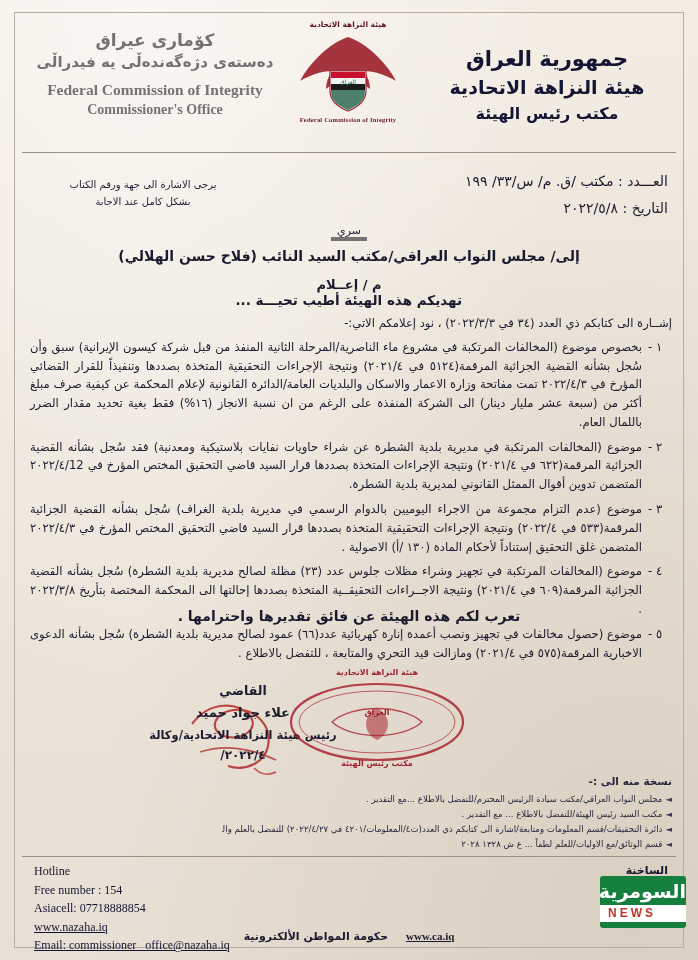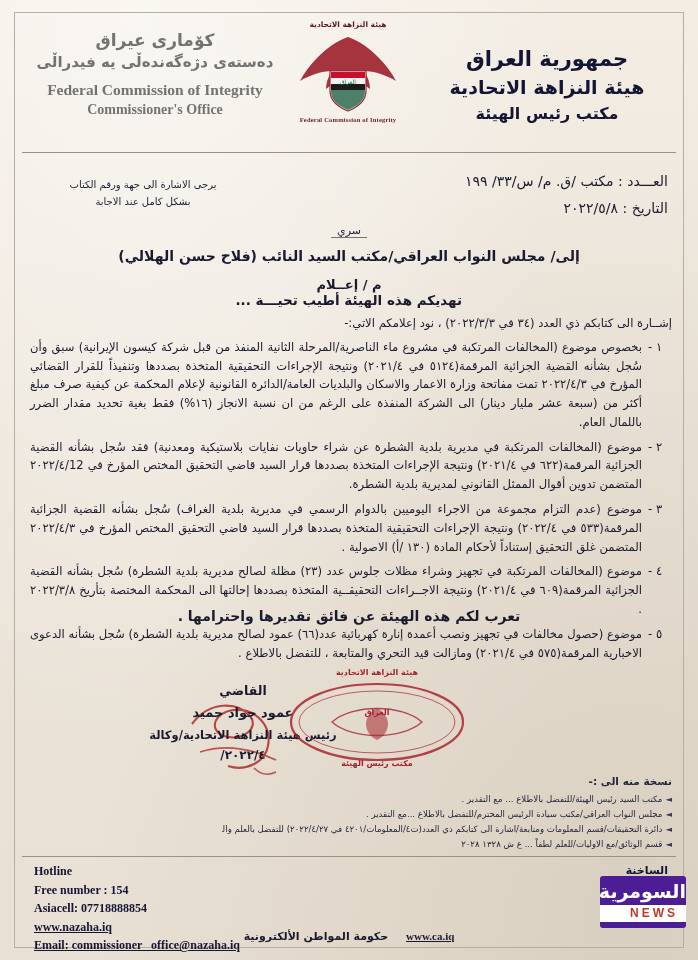--- a/index.html
+++ b/index.html
@@ -167,21 +167,21 @@
   }
 
   .secret {
     position: absolute;
     left: 0; right: 0;
     top: 224px;
     text-align: center;
     direction: rtl;
     font-size: 11px;
   }
-  .secret span { border-bottom: 1px solid #737373; padding: 0 6px; }
+  .secret span { border-bottom: 4px solid #737373; padding: 0 6px; }
 
   .addr {
     position: absolute;
     left: 0; right: 0;
     top: 244px;
     text-align: center;
     direction: rtl;
     font-size: 14px;
     font-weight: bold;
     line-height: 1.8;
@@ -322,21 +322,21 @@
     background: #9d9183;
   }
   .footer-left {
     position: absolute;
     left: 34px;
     top: 862px;
     font-family: "Liberation Serif", serif;
     font-size: 12px;
     line-height: 1.55;
     color: #141433;
-    font-weight: bold;
+    font-weight: normal;
   }
   .footer-left .u { text-decoration: underline; }
   .footer-right {
     position: absolute;
     right: 30px;
     top: 862px;
     direction: rtl;
     text-align: right;
     font-size: 11px;
     line-height: 1.6;
@@ -359,24 +359,24 @@
     margin-left: 14px;
   }
 
   
   .news-logo {
     position: absolute;
     right: 12px;
     top: 876px;
     width: 86px;
     height: 52px;
-    background: #4c1d95;
+    background: #15803d;
     color: #fff;
     border-radius: 3px;
-    text-align: right;
+    text-align: left;
     overflow: hidden;
   }
   .news-logo .ar {
     font-size: 19px;
     font-weight: bold;
     direction: rtl;
     margin-top: 4px;
     letter-spacing: 1px;
   }
   .news-logo .en {
@@ -482,41 +482,41 @@
   <div class="closing">تعرب لكم هذه الهيئة عن فائق تقديرها واحترامها .</div>
 
   <svg class="sig-scribble" viewBox="0 0 120 100">
     <path d="M12 38 C30 14 58 16 70 30 C80 42 62 56 44 50 C28 44 34 26 54 24 C76 22 92 40 88 60 C85 76 66 86 48 80" fill="none" stroke="#b3312e" stroke-width="2.1" opacity="0.88"></path>
     <path d="M20 66 C44 58 70 62 96 74" fill="none" stroke="#b3312e" stroke-width="1.8" opacity="0.8"></path>
     <path d="M74 82 C80 88 88 90 96 86" fill="none" stroke="#b3312e" stroke-width="1.6" opacity="0.8"></path>
   </svg>
 
   <div class="sig">
     <div class="title">القاضي</div>
-    <div class="name">عمود جواد حميد</div>
+    <div class="name">علاء جواد حميد</div>
     <div class="role">رئيس هيئة النزاهة الاتحادية/وكالة</div>
     <div class="date">٢٠٢٢/٤/</div>
   </div>
 
   <div class="stamp">
     <svg width="190" height="108" viewBox="0 0 190 108" style="position:absolute;inset:0;">
       <ellipse cx="95" cy="54" rx="86" ry="38" fill="none" stroke="#a8242f" stroke-width="2.2" opacity="0.85"></ellipse>
       <ellipse cx="95" cy="54" rx="78" ry="31" fill="none" stroke="#a8242f" stroke-width="1" opacity="0.7"></ellipse>
       <path d="M50 54 C70 36 120 36 140 54 C120 72 70 72 50 54 Z" fill="none" stroke="#a8242f" stroke-width="1.4" opacity="0.8"></path>
       <path d="M95 40 C88 44 84 50 84 56 C84 64 90 70 95 72 C100 70 106 64 106 56 C106 50 102 44 95 40 Z" fill="#a8242f" opacity="0.55"></path>
     </svg>
     <div class="stamp-text-top">هيئة النزاهة الاتحادية</div>
     <div class="stamp-text-mid">العراق</div>
     <div class="stamp-text-bot">مكتب رئيس الهيئة</div>
   </div>
 
   <div class="copies">
     <div class="hd">نسخة منه الى :-</div>
+    <div class="row"><span class="bullet">◄</span><span>مجلس النواب العراقي/مكتب سيادة الرئيس المحترم/للتفضل بالاطلاع ...مع التقدير .</span></div>
     <div class="row"><span class="bullet">◄</span><span>مكتب السيد رئيس الهيئة/للتفضل بالاطلاع ... مع التقدير .</span></div>
-    <div class="row"><span class="bullet">◄</span><span>مجلس النواب العراقي/مكتب سيادة الرئيس المحترم/للتفضل بالاطلاع ...مع التقدير .</span></div>
     <div class="row"><span class="bullet">◄</span><span>دائرة التحقيقات/قسم المعلومات ومتابعة/اشارة الى كتابكم ذي العدد(ت٤/المعلومات/٤٢٠١ في ٢٠٢٢/٤/٢٧) للتفضل بالعلم والمتابعة .. مع التقدير .</span></div>
     <div class="row"><span class="bullet">◄</span><span>قسم الوثائق/مع الاوليات/للعلم لطفاً ... ع ش ١٣٢٨ ٢٠٢٨</span></div>
   </div>
 
   <div class="footer-rule"></div>
 
   <div class="footer-left">
     <div>Hotline</div>
     <div>Free number :   154</div>
     <div>Asiacell: 07718888854</div>

